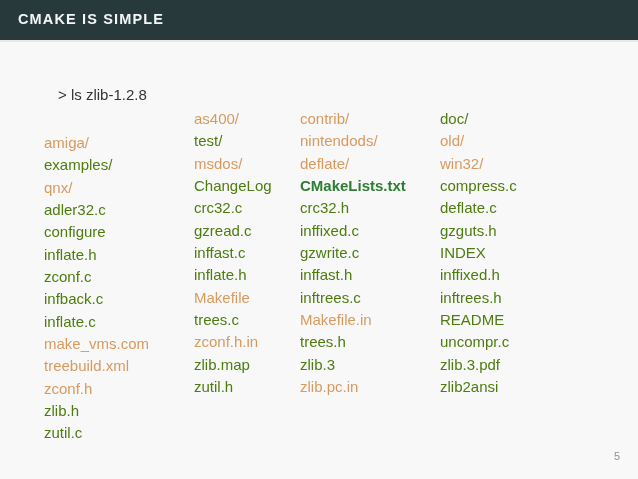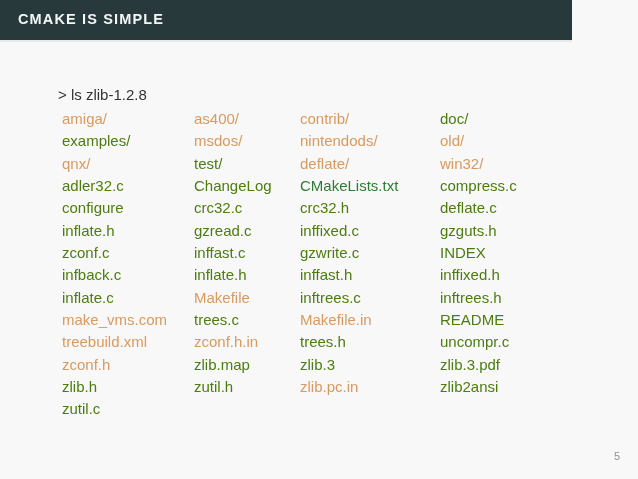--- a/index.html
+++ b/index.html
@@ -13,21 +13,21 @@
     font-family: "Liberation Sans", sans-serif;
     overflow: hidden;
     position: relative;
   }
 
   
   #slide-header {
     position: absolute;
     left: 0;
     top: 0;
-    width: 572px;
+    width: 638px;
     height: 42px;
     background: #28393c;
     border-bottom: 2px solid #e7eaea;
     box-sizing: border-box;
   }
   #slide-title {
     position: absolute;
     left: 18px;
     top: 11px;
     color: #f4f6f6;
@@ -53,35 +53,35 @@
     font-size: 15px;
     color: #333333;
     white-space: nowrap;
   }
   .file-column {
     position: absolute;
     top: 66px;
     font-size: 15px;
     line-height: 22.35px;
   }
-  #file-column-0 { left: 62px;  width: 136px; }
+  #file-column-0 { left: 44px;  width: 136px; margin-top: 24px; }
   #file-column-1 { left: 194px; width: 106px; }
   #file-column-2 { left: 300px; width: 140px; }
   #file-column-3 { left: 440px; width: 150px; }
 
   .file-entry {
     height: 22.35px;
     white-space: nowrap;
     color: #4d7c0f;
   }
   .file-entry.dir      { color: #d89a5e; }
   .file-entry.special  { color: #d89a5e; }
   .file-entry.highlight{
     color: #2e7d32;
-    font-weight: normal;
+    font-weight: bold;
   }
 
   
   #slide-footer {
     position: absolute;
     left: 0;
     top: 442px;
     width: 638px;
     height: 37px;
   }
@@ -114,22 +114,22 @@
       <div class="file-entry normal">infback.c</div>
       <div class="file-entry normal">inflate.c</div>
       <div class="file-entry special">make_vms.com</div>
       <div class="file-entry special">treebuild.xml</div>
       <div class="file-entry special">zconf.h</div>
       <div class="file-entry normal">zlib.h</div>
       <div class="file-entry normal">zutil.c</div>
     </div>
   <div class="file-column" id="file-column-1">
       <div class="file-entry dir">as400/</div>
+      <div class="file-entry normal">test/</div>
       <div class="file-entry dir">msdos/</div>
-      <div class="file-entry normal">test/</div>
       <div class="file-entry normal">ChangeLog</div>
       <div class="file-entry normal">crc32.c</div>
       <div class="file-entry normal">gzread.c</div>
       <div class="file-entry normal">inffast.c</div>
       <div class="file-entry normal">inflate.h</div>
       <div class="file-entry special">Makefile</div>
       <div class="file-entry normal">trees.c</div>
       <div class="file-entry special">zconf.h.in</div>
       <div class="file-entry normal">zlib.map</div>
       <div class="file-entry normal">zutil.h</div>

